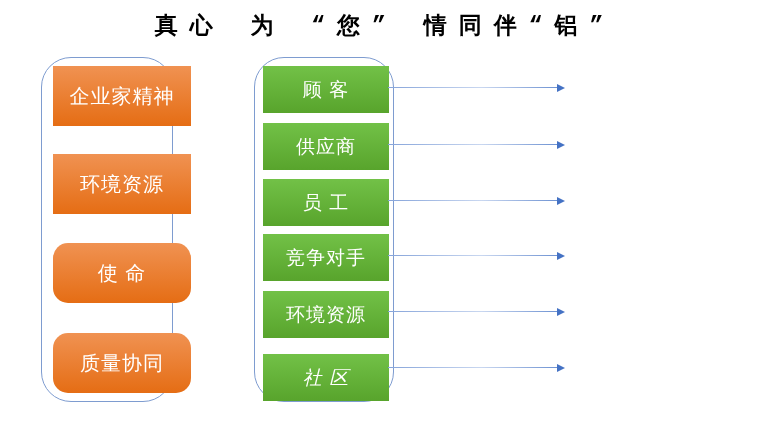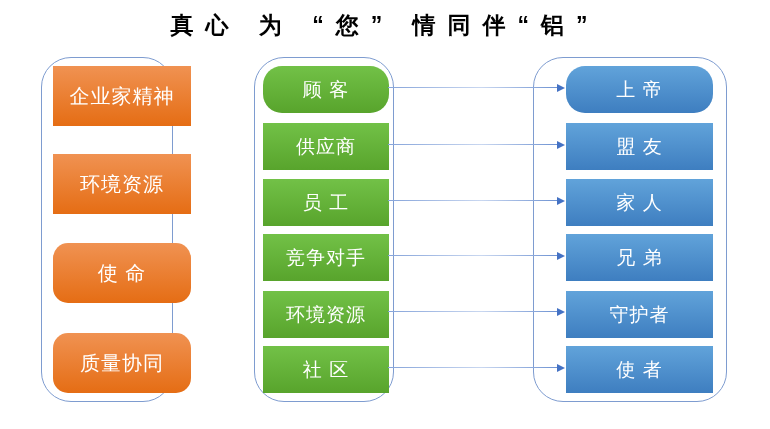--- a/index.html
+++ b/index.html
@@ -10,21 +10,21 @@
     background: #ffffff;
     overflow: hidden;
     font-family: "Liberation Sans", sans-serif;
   }
   .title {
     position: absolute;
     top: 10px;
     left: 0;
     width: 100%;
     text-align: center;
-    font-family: Liberation Sans, sans-serif;
+    font-family: Liberation Mono, monospace;
     font-weight: bold;
     font-size: 23px;
     color: #000000;
     letter-spacing: 12px;
     white-space: nowrap;
   }
   .panel {
     position: absolute;
     top: 57px;
     height: 345px;
@@ -57,22 +57,22 @@
   .box.green {
     left: 8px; width: 126px; height: 47px;
     font-size: 19px;
     background: linear-gradient(180deg, var(--green_top, #72C147), var(--green_bottom, #58A42C));
   }
   .box.blue {
     left: 32px; width: 147px; height: 47px;
     font-size: 19px;
     background: linear-gradient(180deg, var(--blue_top, #61A3DA), var(--blue_bottom, #3E7EC0));
   }
-  .r0 { top: 8px; border-radius: 19px; } .r1 { top: 65px; } .r2 { top: 121px; }
-  .r3 { top: 176px; } .r4 { top: 233px; } .r5 { top: 288px; }
+  .r0 { top: 8px; } .r1 { top: 65px; } .r2 { top: 121px; }
+  .r3 { top: 176px; } .r4 { top: 233px; } .r5 { top: 296px; font-style: italic; }
 
   .arrow {
     position: absolute;
     left: 388px;
     width: 170px;
     height: 0;
   }
   .a0 { top: 88px; }  .a1 { top: 145px; } .a2 { top: 201px; }
   .a3 { top: 256px; } .a4 { top: 312px; } .a5 { top: 368px; }
   .arrow-line {
@@ -106,28 +106,20 @@
 
   <div class="panel mid">
     <div class="box green r0">顾 客</div>
     <div class="box green r1">供应商</div>
     <div class="box green r2">员 工</div>
     <div class="box green r3">竞争对手</div>
     <div class="box green r4">环境资源</div>
     <div class="box green r5">社 区</div>
   </div>
 
-  <div class="panel right">
-    <div class="box blue r0">上 帝</div>
-    <div class="box blue r1">盟 友</div>
-    <div class="box blue r2">家 人</div>
-    <div class="box blue r3">兄 弟</div>
-    <div class="box blue r4">守护者</div>
-    <div class="box blue r5">使 者</div>
-  </div>
 
   <div class="arrow a0">
     <span class="arrow-line"></span>
     <span class="arrow-head"></span>
   </div>
   <div class="arrow a1">
     <span class="arrow-line"></span>
     <span class="arrow-head"></span>
   </div>
   <div class="arrow a2">

